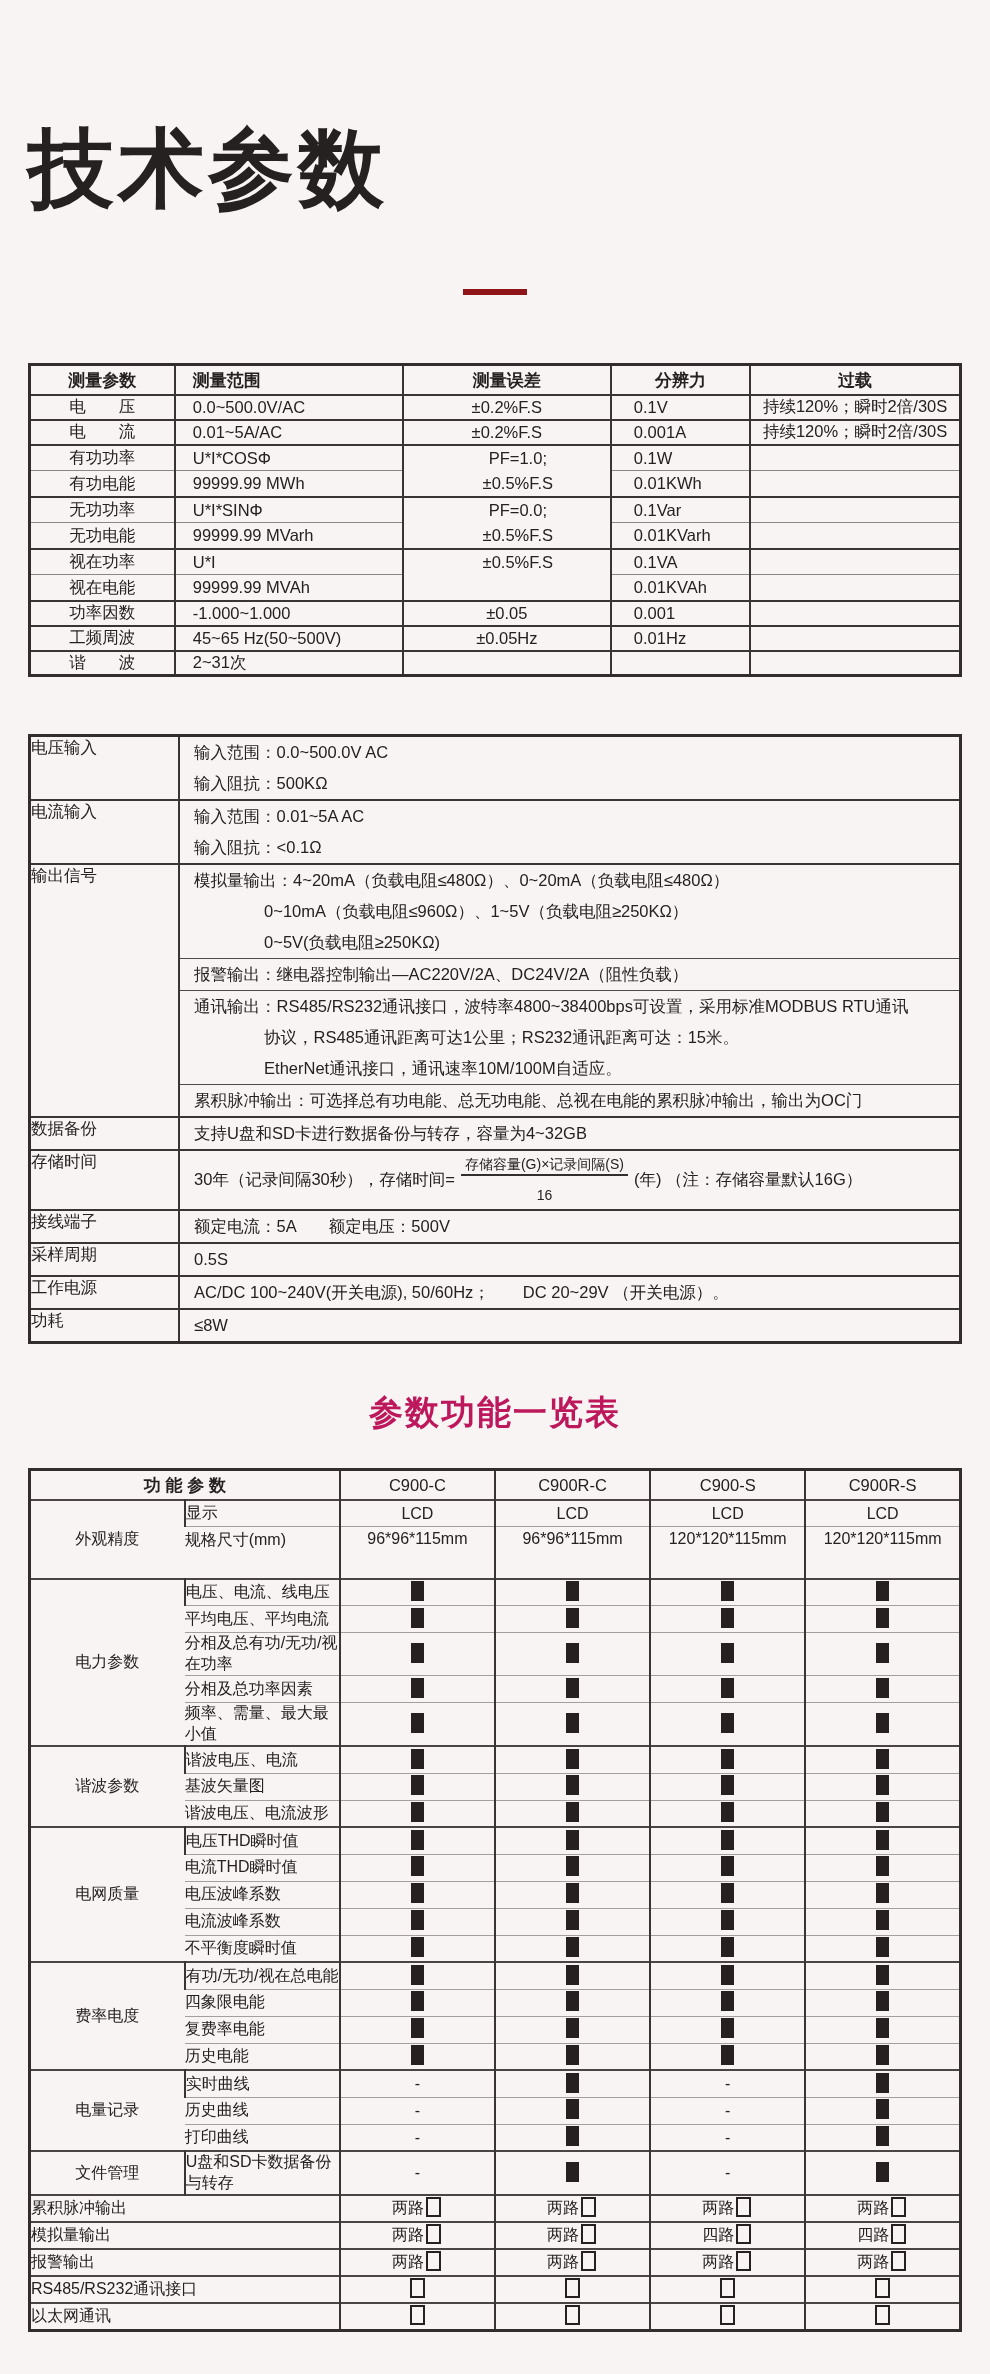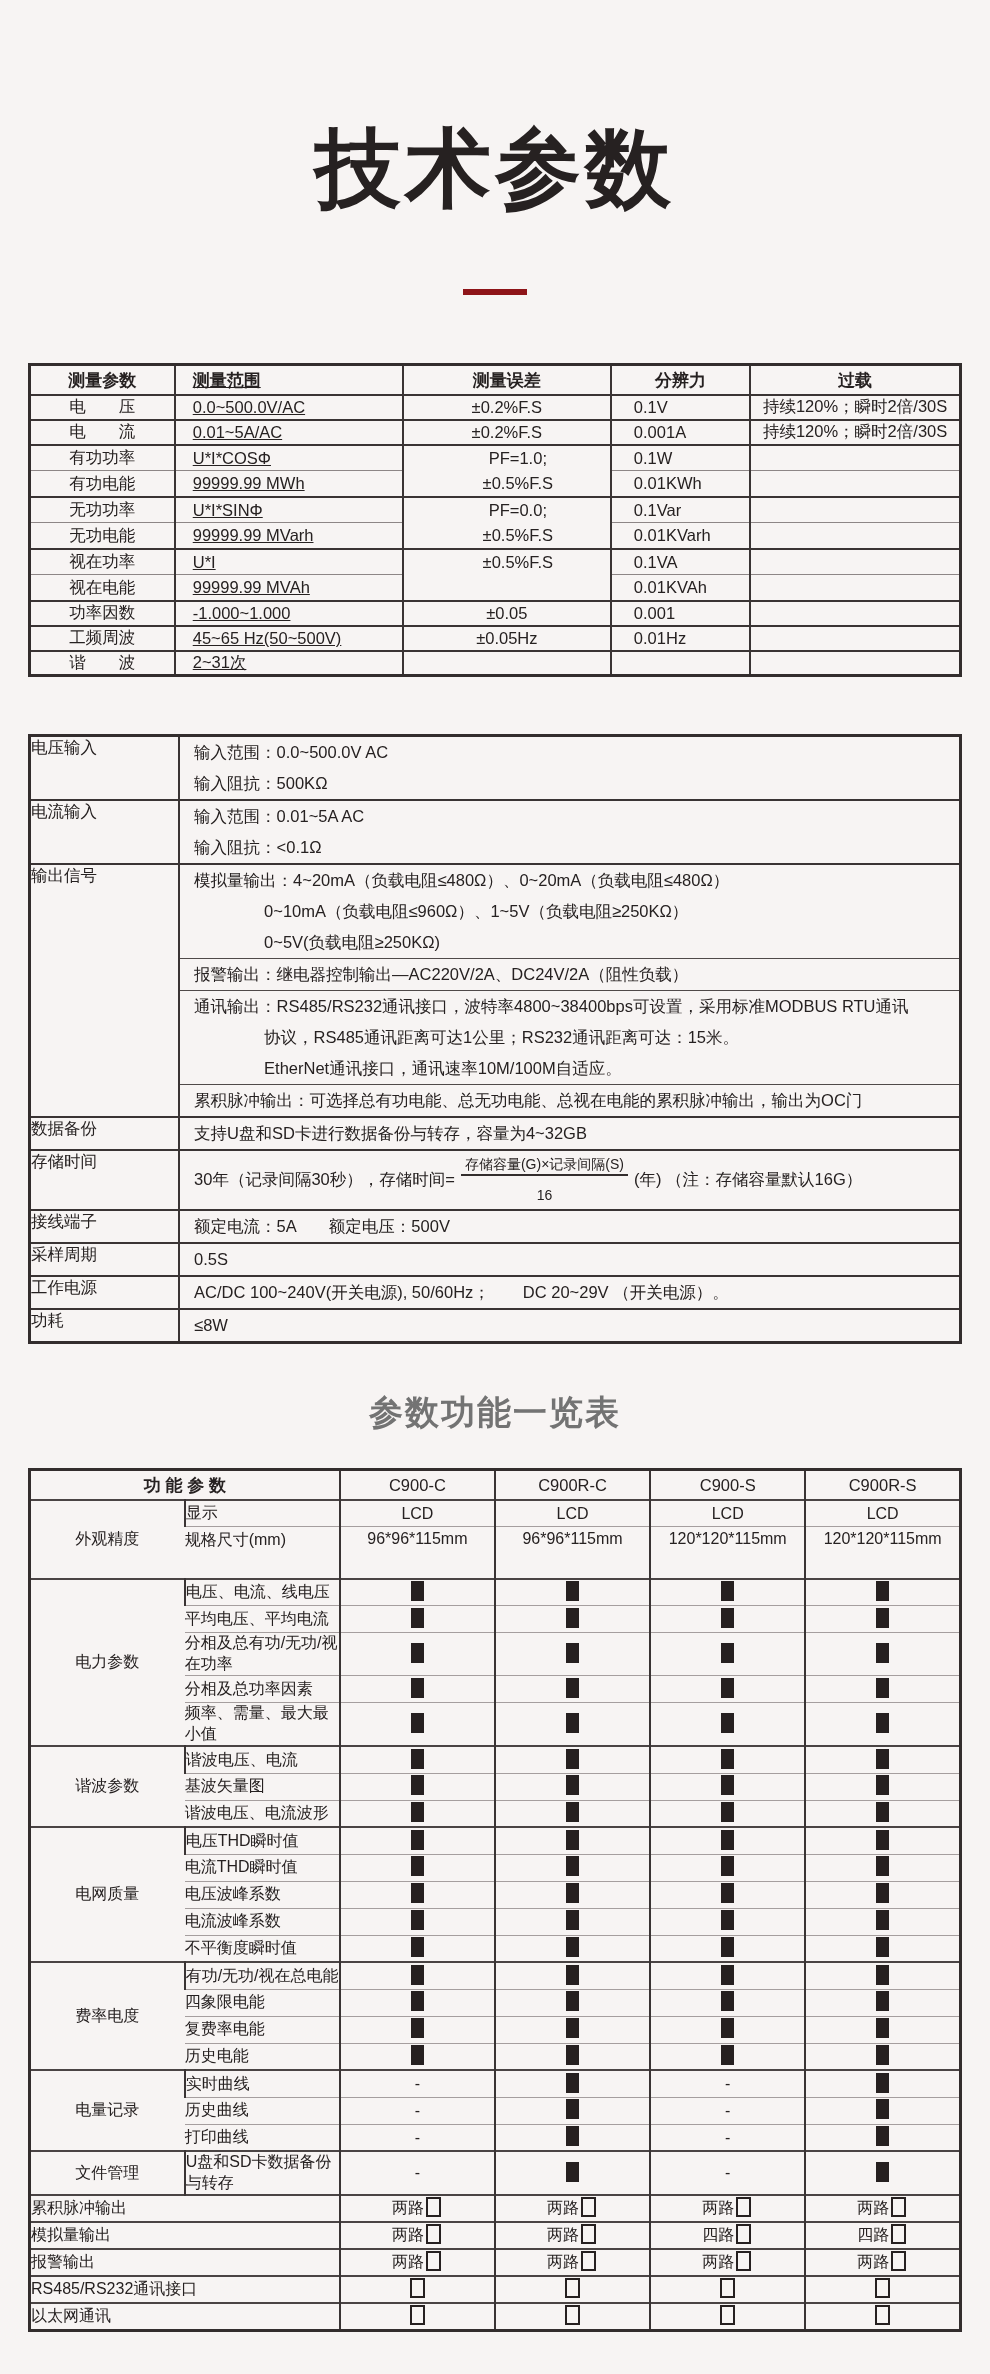--- a/index.html
+++ b/index.html
@@ -1,33 +1,33 @@
 <!DOCTYPE html>
 <html><head>
 <meta charset="utf-8">
 <style>
   html,body{margin:0;padding:0;background:#f7f4f3;}
   body{width:990px;height:2374px;color:#262121;
        font-family:"Liberation Sans","DejaVu Sans",sans-serif;overflow:hidden;}
   .wrap{width:934px;margin:0 auto;}
-  .page-title{margin:0;padding-top:118px;text-align:center;
+  .page-title{margin:0;padding-top:118px;
               font-size:86px;font-weight:bold;letter-spacing:4px;line-height:1.18;color:#262121;}
   .title-underline{width:64px;height:6px;margin:70px auto 68px;background:#8e1418;}
   table{width:100%;border-collapse:collapse;table-layout:fixed;background:#f7f4f3;}
   .t1,.t2,.t3{border:3px solid #332d2d;}
   
   .t1 th,.t1 td{border-left:2px solid #3a3434;padding:0;}
   .t1 th:first-child,.t1 td:first-child{border-left:none;}
   .t1 thead tr{border-top:none;height:30px;}
   .t1 th{font-size:17px;font-weight:bold;}
   .t1 tbody tr{border-top:2px solid #3a3434;height:25px;}
   .t1 tbody tr.thin{border-top:1px solid #8d8686;}
   .t1 td{font-size:16.5px;}
   .t1 .c0{width:15.8%;text-align:center;}
-  .t1 .c1{width:23.2%;text-align:left;padding-left:17px;text-decoration:underline;}
+  .t1 .c1{width:23.2%;text-align:left;padding-left:17px;}
   .t1 .c2{width:22.8%;text-align:center;}
   .t1 .c3{width:15.2%;text-align:left;padding-left:22px;}
   .t1 .c4{width:23%;text-align:center;}
   .t1 th.c1{text-align:left;padding-left:17px;}
   .t1 th.c3{text-align:center;padding-left:0;}
   .mline{height:25px;line-height:25px;padding-left:22px;}
   .gap1{height:57px;}
   
   .t2 tr{border-top:2px solid #3a3434;}
   .t2 tr:first-child{border-top:none;}
@@ -36,21 +36,21 @@
   .t2 .line{line-height:31px;padding-left:14px;}
   .t2 .line.ind{padding-left:84px;}
   .t2 .bsep{border-top:1px solid #4f4949;}
   .fwrap{display:flex;align-items:center;padding-left:14px;height:58px;font-size:16.5px;}
   .frac{display:inline-flex;flex-direction:column;text-align:center;
         font-size:14px;line-height:1.25;margin:0 6px;}
   .frac .num{border-bottom:2px solid #332d2d;padding:0 4px 1px;}
   .frac .den{padding-top:11px;}
   
   .section-title{margin:46px 0 32px;text-align:center;font-size:34px;font-weight:bold;
-                 letter-spacing:2px;color:#737373;}
+                 letter-spacing:2px;color:#be185d;}
   
   .t3 th,.t3 td{border-left:2px solid #3a3434;padding:0;}
   .t3 th:first-child,.t3 td:first-child{border-left:none;}
   .t3 thead tr{height:30px;}
   .t3 th{font-size:16.5px;font-weight:normal;}
   .t3 th.fn{font-weight:bold;font-size:17px;}
   .t3 tbody tr{height:27px;border-top:1px solid #a59e9e;}
   .t3 tbody tr.gstart{border-top:2px solid #4a4444;}
   .t3 td{font-size:16px;}
   .gcell{text-align:center;vertical-align:middle;}

